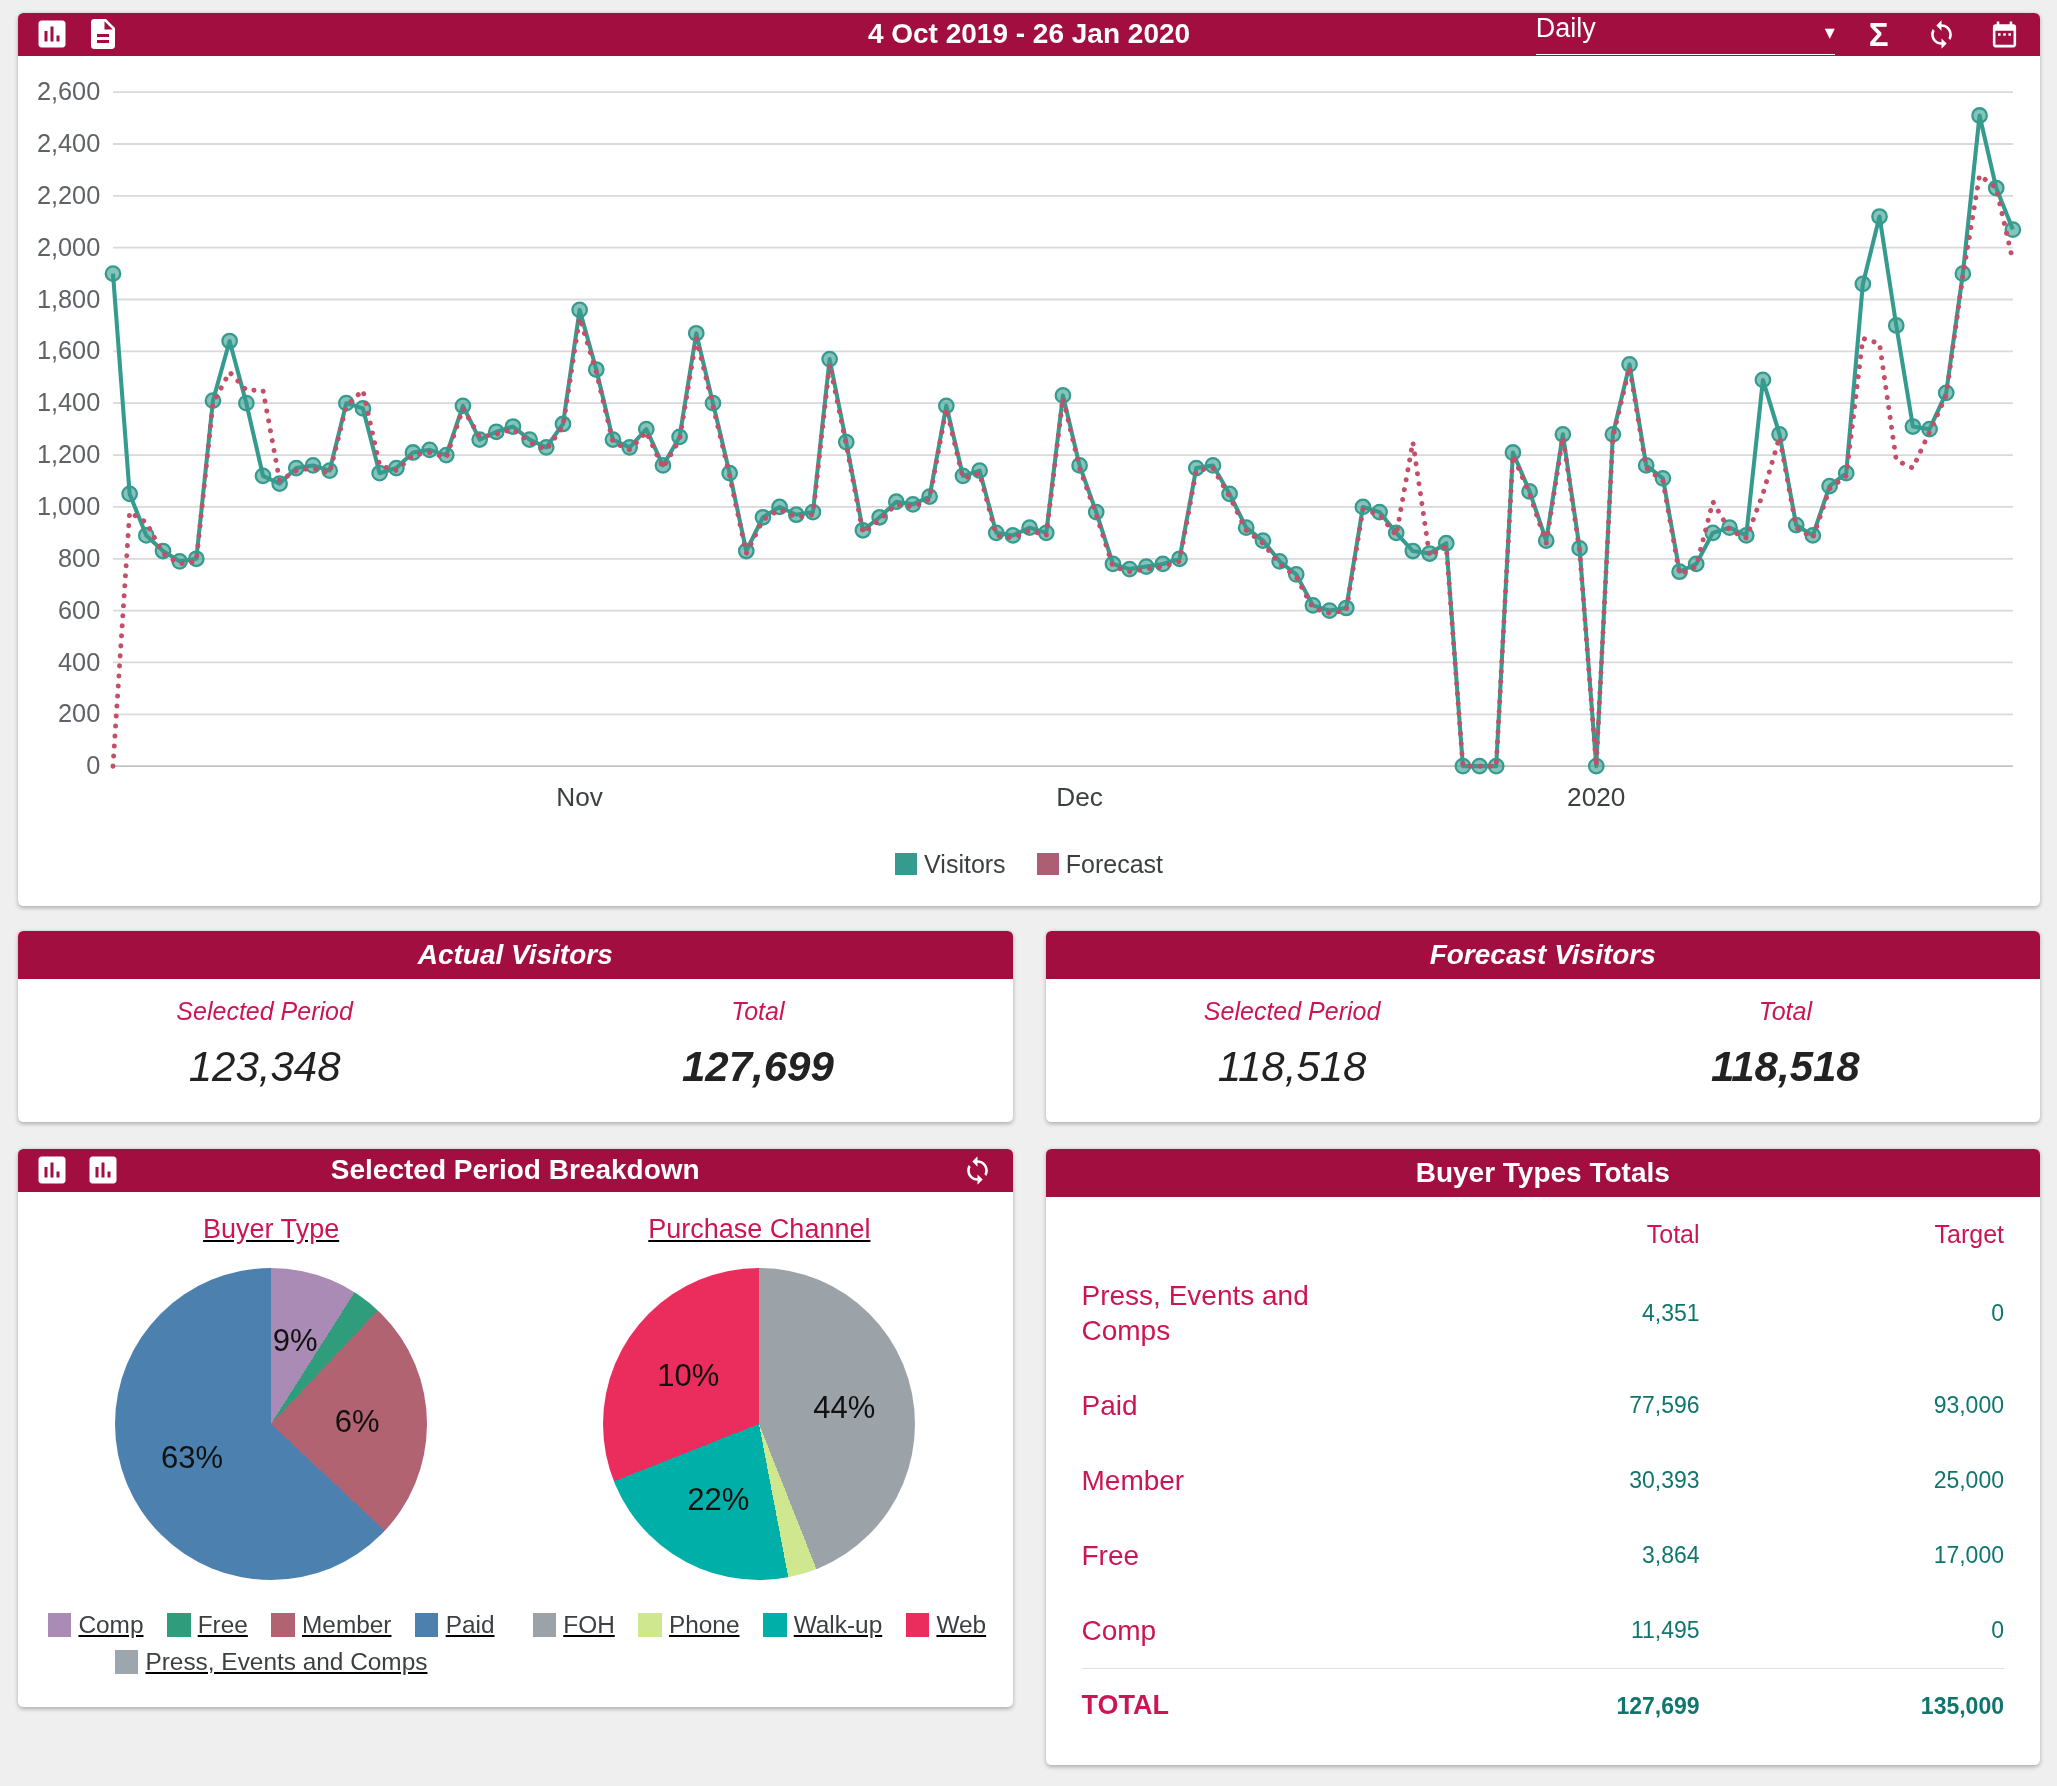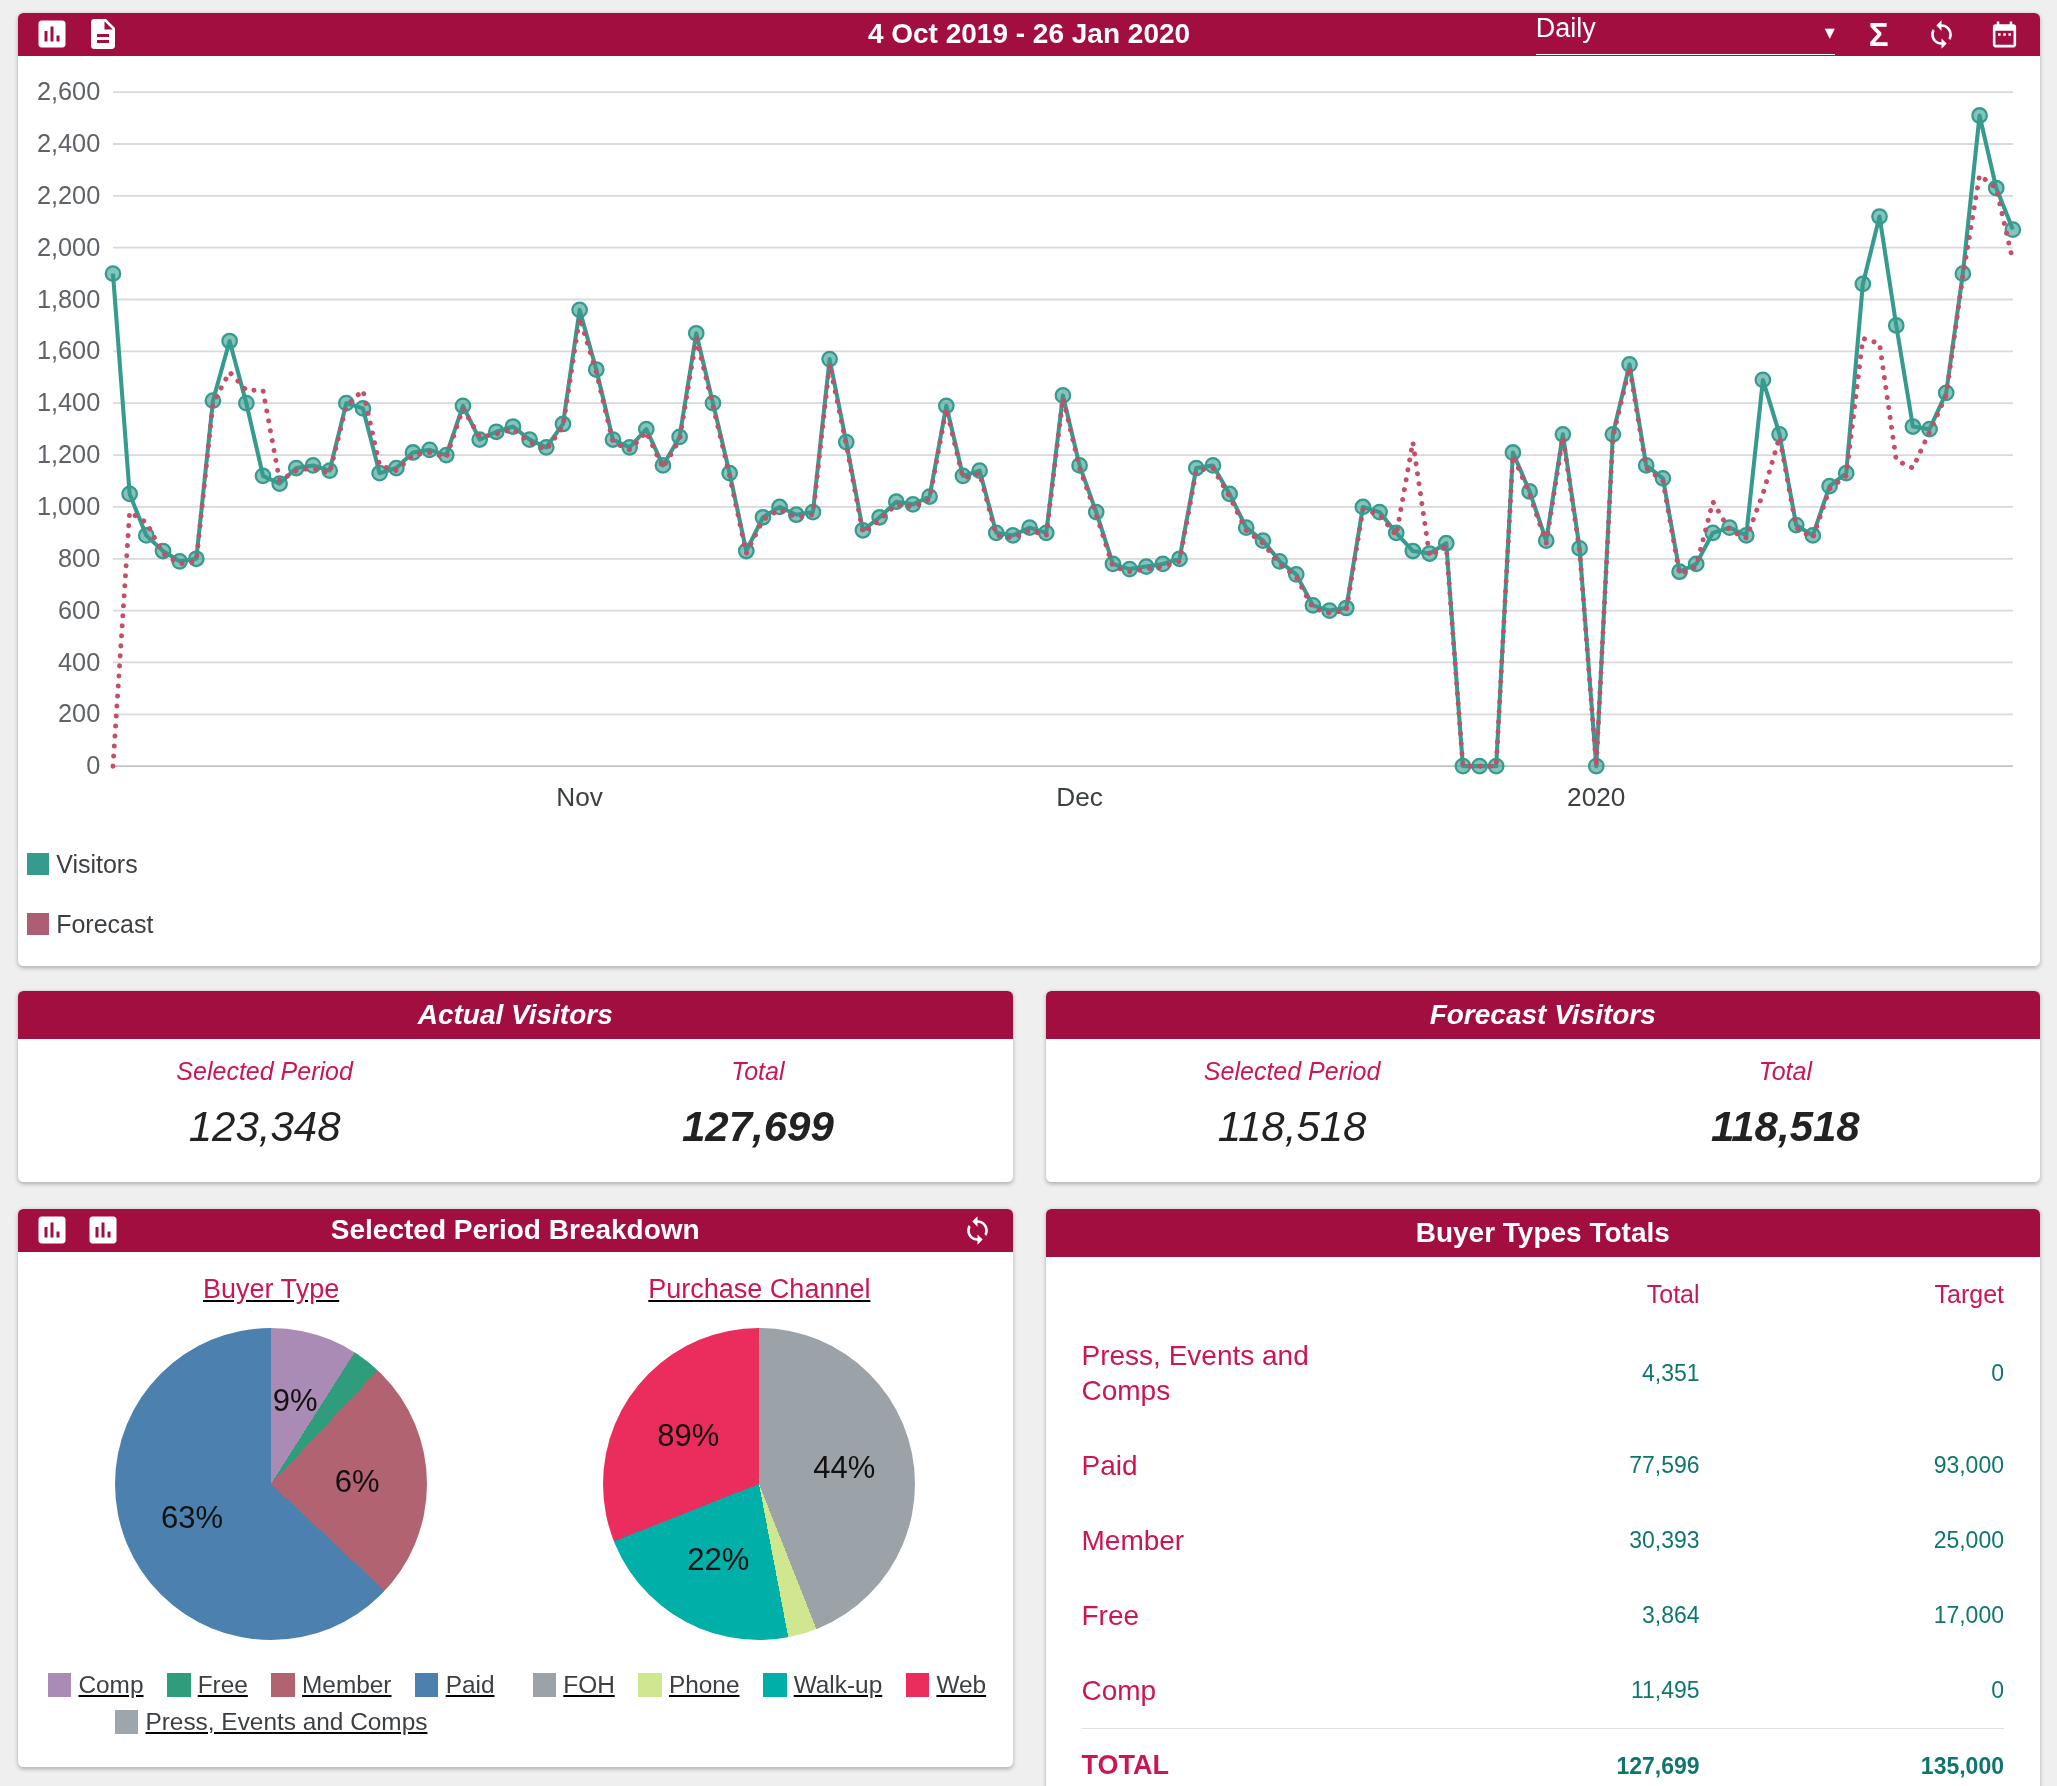--- a/index.html
+++ b/index.html
@@ -14,21 +14,21 @@
   .plainicon svg { width:31px; height:31px; }
   .sigma { font-size:33px; font-weight:bold; line-height:1; }
 
   
   #chart-card { margin-bottom:25px; }
   .select-box { display:flex; align-items:flex-end; justify-content:space-between; width:299px; border-bottom:1.8px solid #fff; padding-bottom:10px; margin-left:auto; z-index:2; cursor:pointer; }
   .select-box .val { font-size:27px; }
   .caret { font-size:20px; }
   .chart-body { padding:9px 9px 3.6px 9px; }
   #linechart-holder { width:2004px; height:769px; }
-  .legend { display:flex; justify-content:center; gap:31px; padding:16.3px 0 23.5px 0;flex-direction:column; }
+  .legend { display:flex; justify-content:center; gap:31px; padding:16.3px 0 23.5px 0; }
   .legend-item { display:flex; align-items:center; gap:7.2px; font-size:25px; color:#3c4043; }
   .legend-swatch { width:22px; height:22px; display:inline-block; }
 
   
   .row2 { display:flex; gap:33px; margin-bottom:27px; }
   .row2 .card { flex:1;font-style:italic; }
   .sum-head { background:#A30E41; color:#fff; text-align:center; font-size:28px; font-weight:bold; padding:8.1px 0; }
   .sum-body { display:flex; padding:18px 8px 31px 0; }
   .sum-col { flex:1; text-align:center; }
   .sum-label { color:#CC1654; font-size:25px; margin-bottom:16.3px; }
@@ -334,21 +334,21 @@
               <span>Press, Events and Comps</span>
             </div>
           </div>
         </div>
         <div class="pie-block">
       <div class="pie-title">Purchase Channel</div>
       <div class="pie-wrap">
         <div class="pie" style="background:conic-gradient(#9CA3A8 0% 44%,#CFE88F 44% 47%,#00AFA8 47% 69%,#EB2D5D 69% 100%)"></div>
         <div class="pie-label" style="left:241px;top:140px">44%</div>
             <div class="pie-label" style="left:115px;top:232px">22%</div>
-            <div class="pie-label" style="left:85px;top:108px">89%</div>
+            <div class="pie-label" style="left:85px;top:108px">10%</div>
       </div>
       <div class="pie-legend">
             <div class="legend-item">
         <span class="legend-swatch" style="background:#9CA3A8"></span>
               <span>FOH</span>
             </div>
             <div class="legend-item">
         <span class="legend-swatch" style="background:#CFE88F"></span>
               <span>Phone</span>
             </div>

